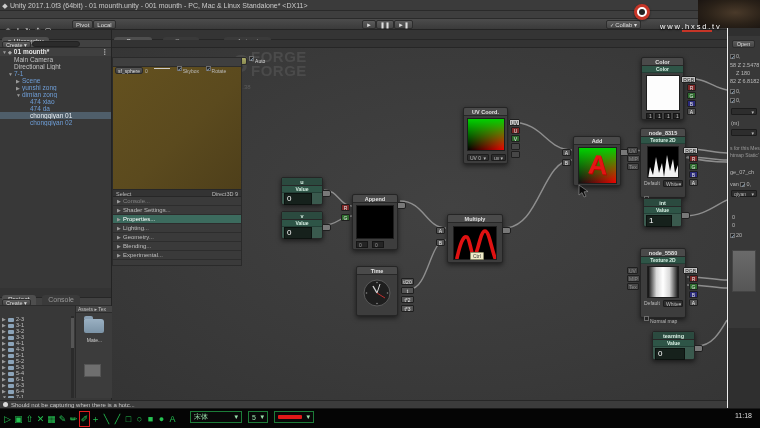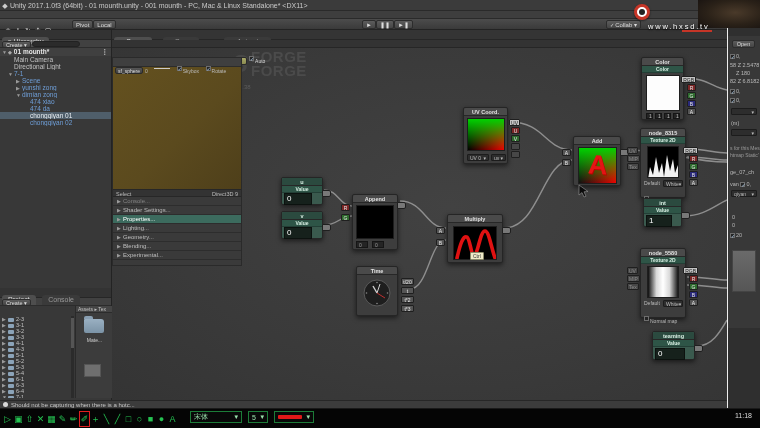--- a/index.html
+++ b/index.html
@@ -440,19 +440,19 @@
         <span>▾</span>
       </span>
     <span class="a" style="right:8px;top:3px;font-size:7px;color:#ddd">11:18</span>
   </div>
 
   <div class="a" style="left:698px;top:0;width:62px;height:28px;background:radial-gradient(ellipse at 60% 45%,#4a3a2a 0%,#2a2118 55%,#171210 100%)"></div>
   <div class="a" style="left:634px;top:2px;width:126px;height:30px">
     <span class="a" style="left:0;top:2px;width:16px;height:16px;border-radius:50%;border:3px solid #c53527;background:#fff;box-shadow:0 1px 2px rgba(0,0,0,.5)">
         <span style="position:absolute;left:2px;top:2px;width:6px;height:6px;border-radius:50%;background:#222"></span>
       </span>
-    <span class="a wm-url" style="left:14px;top:20px">www.hxsd.tv</span>
+    <span class="a wm-url" style="left:26px;top:20px">www.hxsd.tv</span>
     <span class="a" style="left:48px;top:28px;width:30px;height:2px;background:#c53527"></span>
   </div>
 
   <div class="a" style="left:727px;top:28px;width:1px;height:380px;background:#efefef;opacity:.85"></div>
 
 </div>
 
 </body></html>

